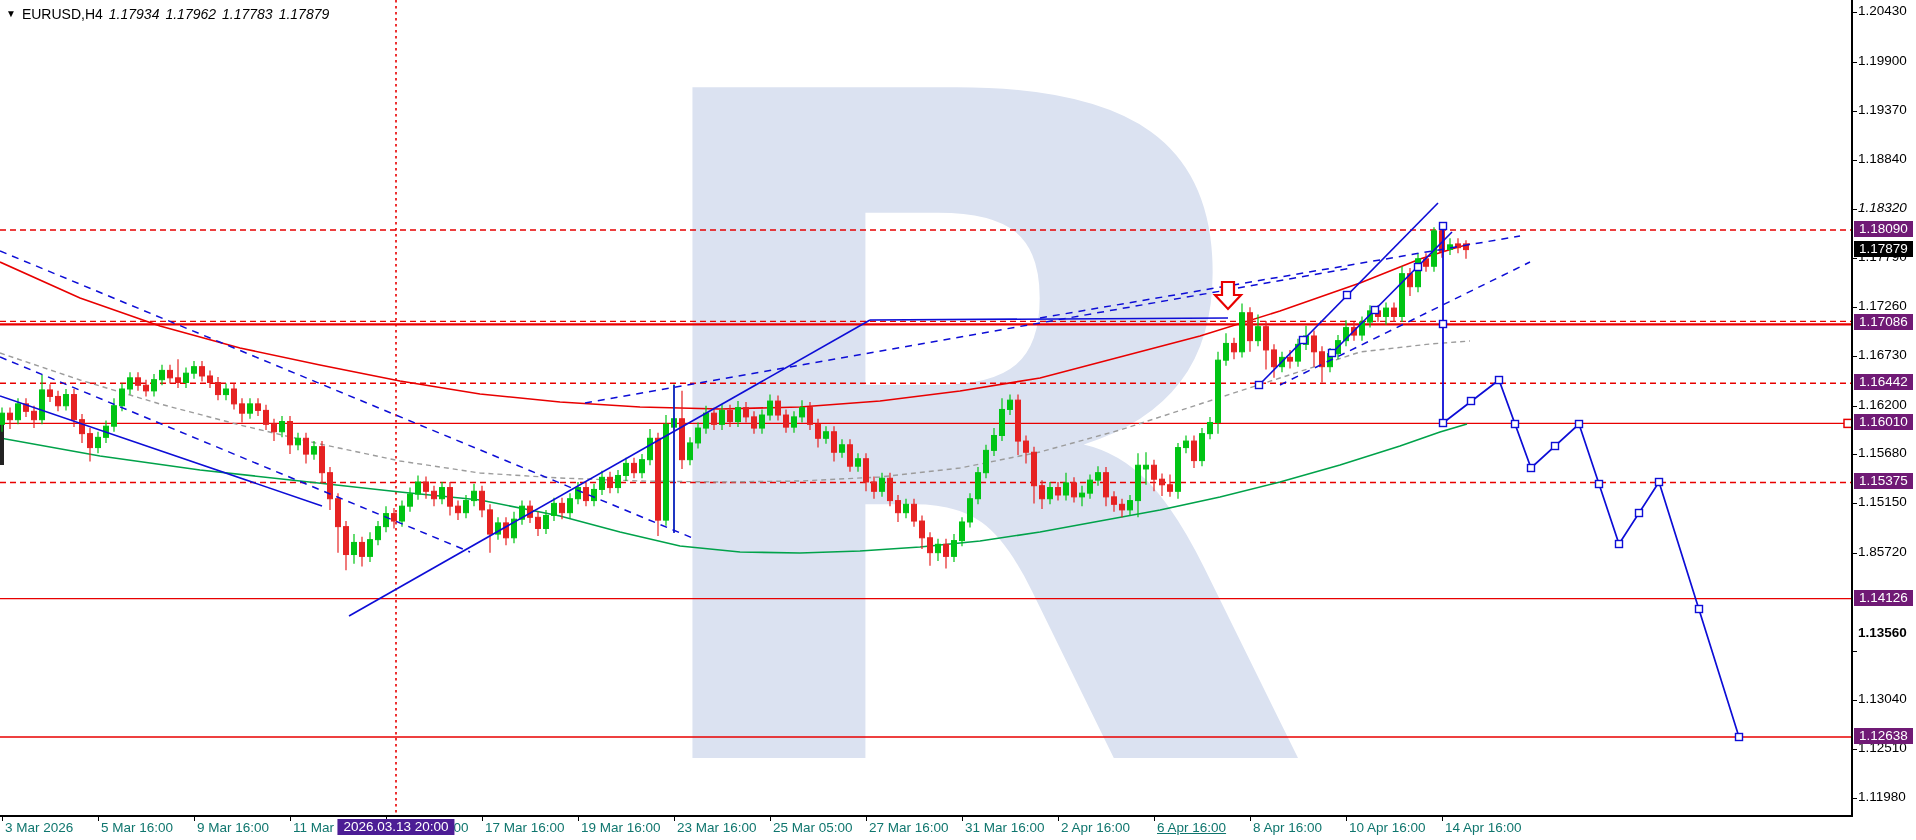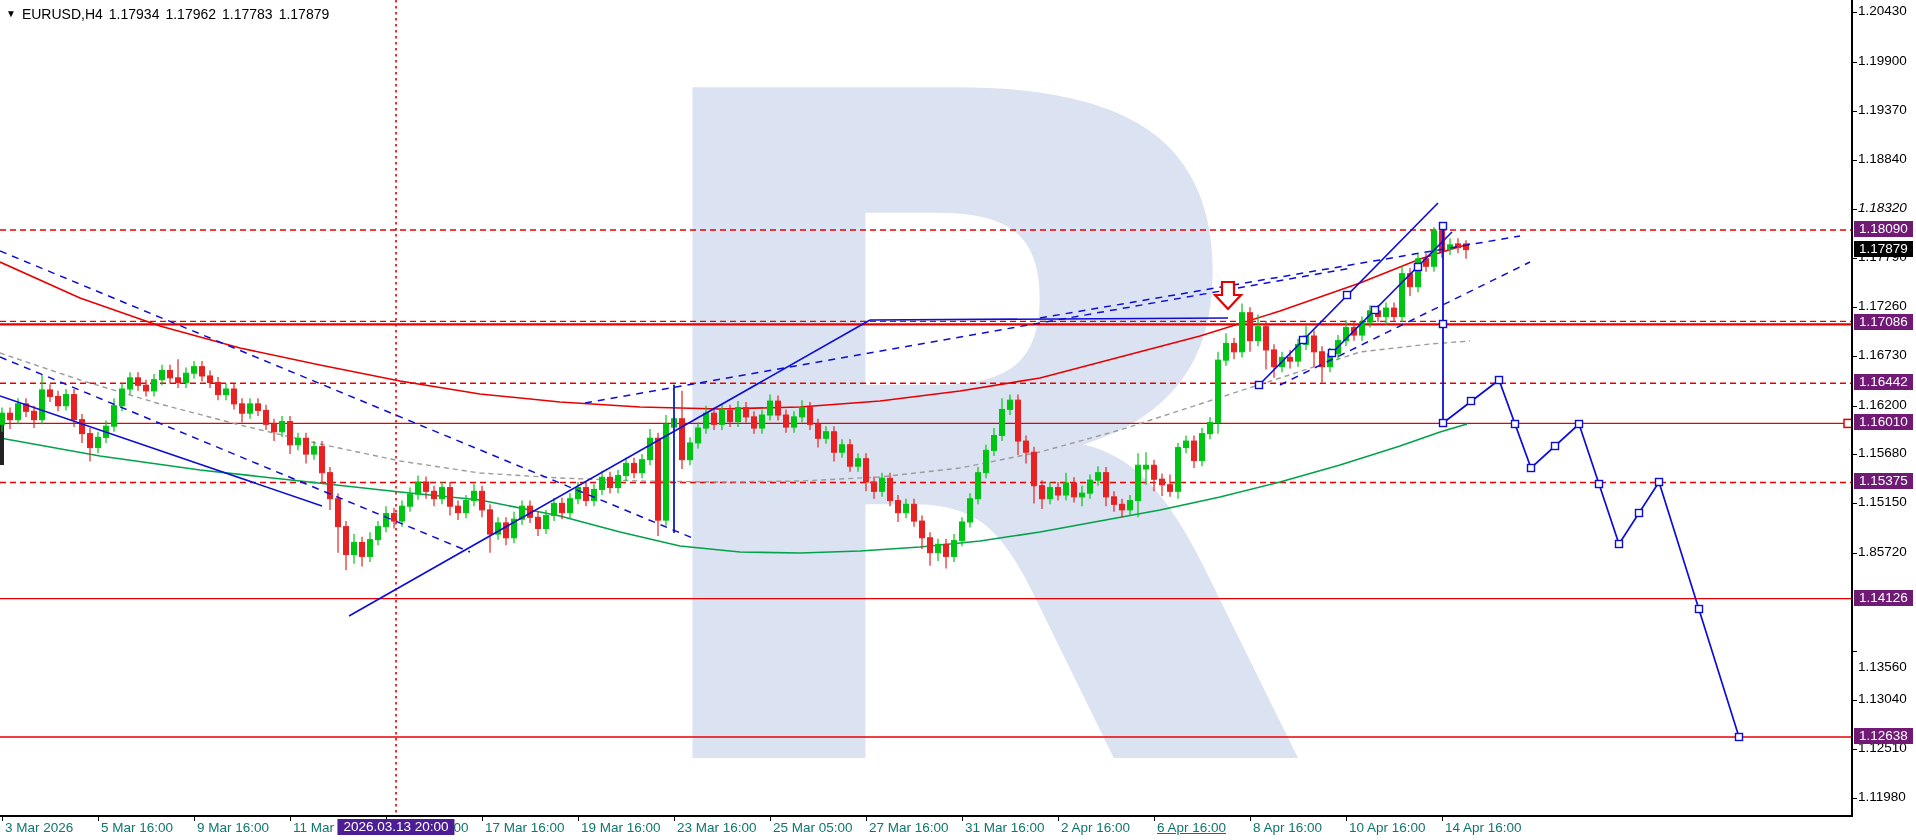--- a/index.html
+++ b/index.html
@@ -1,21 +1,21 @@
 <!DOCTYPE html>
 <html><head>
 <meta charset="utf-8">
 <style>
   html,body{margin:0;padding:0;background:#ffffff;width:1916px;height:840px;overflow:hidden;
             font-family:"Liberation Sans","DejaVu Sans",sans-serif;}
   #app{position:relative;width:1916px;height:840px;background:#fff;}
   #plot{position:absolute;left:0;top:0;}
   #chart-title{position:absolute;left:6px;top:6px;font-size:14px;color:#000;display:flex;gap:6px;align-items:center;z-index:30;}
   #chart-title .tri{font-size:10px;line-height:14px;}
-  #chart-title b{font-weight:normal;}
+  #chart-title b{font-weight:normal;font-style:italic;}
   .ylabel{position:absolute;left:1858px;font-size:13.5px;color:#000;white-space:nowrap;}
   .ytick{position:absolute;left:1852px;width:5px;height:1px;background:#000;}
   .ylabel.flag{left:1854px;background:#701a75;color:#fff;padding:0 5px 1px 5px;z-index:6;}
   .ylabel.cur{left:1854px;background:#000;color:#fff;padding:0 5px 1px 5px;z-index:7;}
   .xlabel{position:absolute;top:820px;font-size:13.5px;color:#0f766e;white-space:nowrap;}
   .xtick{position:absolute;top:817px;width:1px;height:4px;background:#000;}
   #vline-label{position:absolute;top:819px;background:#4c1d95;color:#fff;font-size:13.5px;
                padding:0 6px 1px 6px;transform:translateX(-50%);z-index:8;white-space:nowrap;}
   .border-b{position:absolute;left:0;top:815px;width:1853px;height:2px;background:#000;}
   .border-r{position:absolute;left:1851px;top:0;width:2px;height:817px;background:#000;}
@@ -485,21 +485,21 @@
       <div class="ylabel " style="top: 347.446px;">1.16730</div>
       <div class="ytick" style="top: 405.733px;"></div>
       <div class="ylabel " style="top: 396.733px;">1.16200</div>
       <div class="ytick" style="top: 454.09px;"></div>
       <div class="ylabel " style="top: 445.09px;">1.15680</div>
       <div class="ytick" style="top: 503.377px;"></div>
       <div class="ylabel " style="top: 494.377px; text-align: right;">1.15150</div>
       <div class="ytick" style="top: 552.664px;"></div>
       <div class="ylabel " style="top: 543.664px;">1.85720</div>
       <div class="ytick" style="top: 651.237px;"></div>
-      <div class="ylabel " style="top: 659px;">1.13560</div>
+      <div class="ylabel " style="top: 625px; font-weight: bold;">1.13560</div>
       <div class="ytick" style="top: 699.594px;"></div>
       <div class="ylabel " style="top: 690.594px;">1.13040</div>
       <div class="ytick" style="top: 748.881px;"></div>
       <div class="ylabel " style="top: 739.881px;">1.12510</div>
       <div class="ytick" style="top: 798.168px;"></div>
       <div class="ylabel " style="top: 789.168px;">1.11980</div>
       <div class="ylabel flag" style="top: 220.974px;">1.18090</div>
       <div class="ylabel flag" style="top: 314.34px;">1.17086</div>
       <div class="ylabel flag" style="top: 374.229px;">1.16442</div>
       <div class="ylabel flag" style="top: 414.402px;">1.16010</div>

